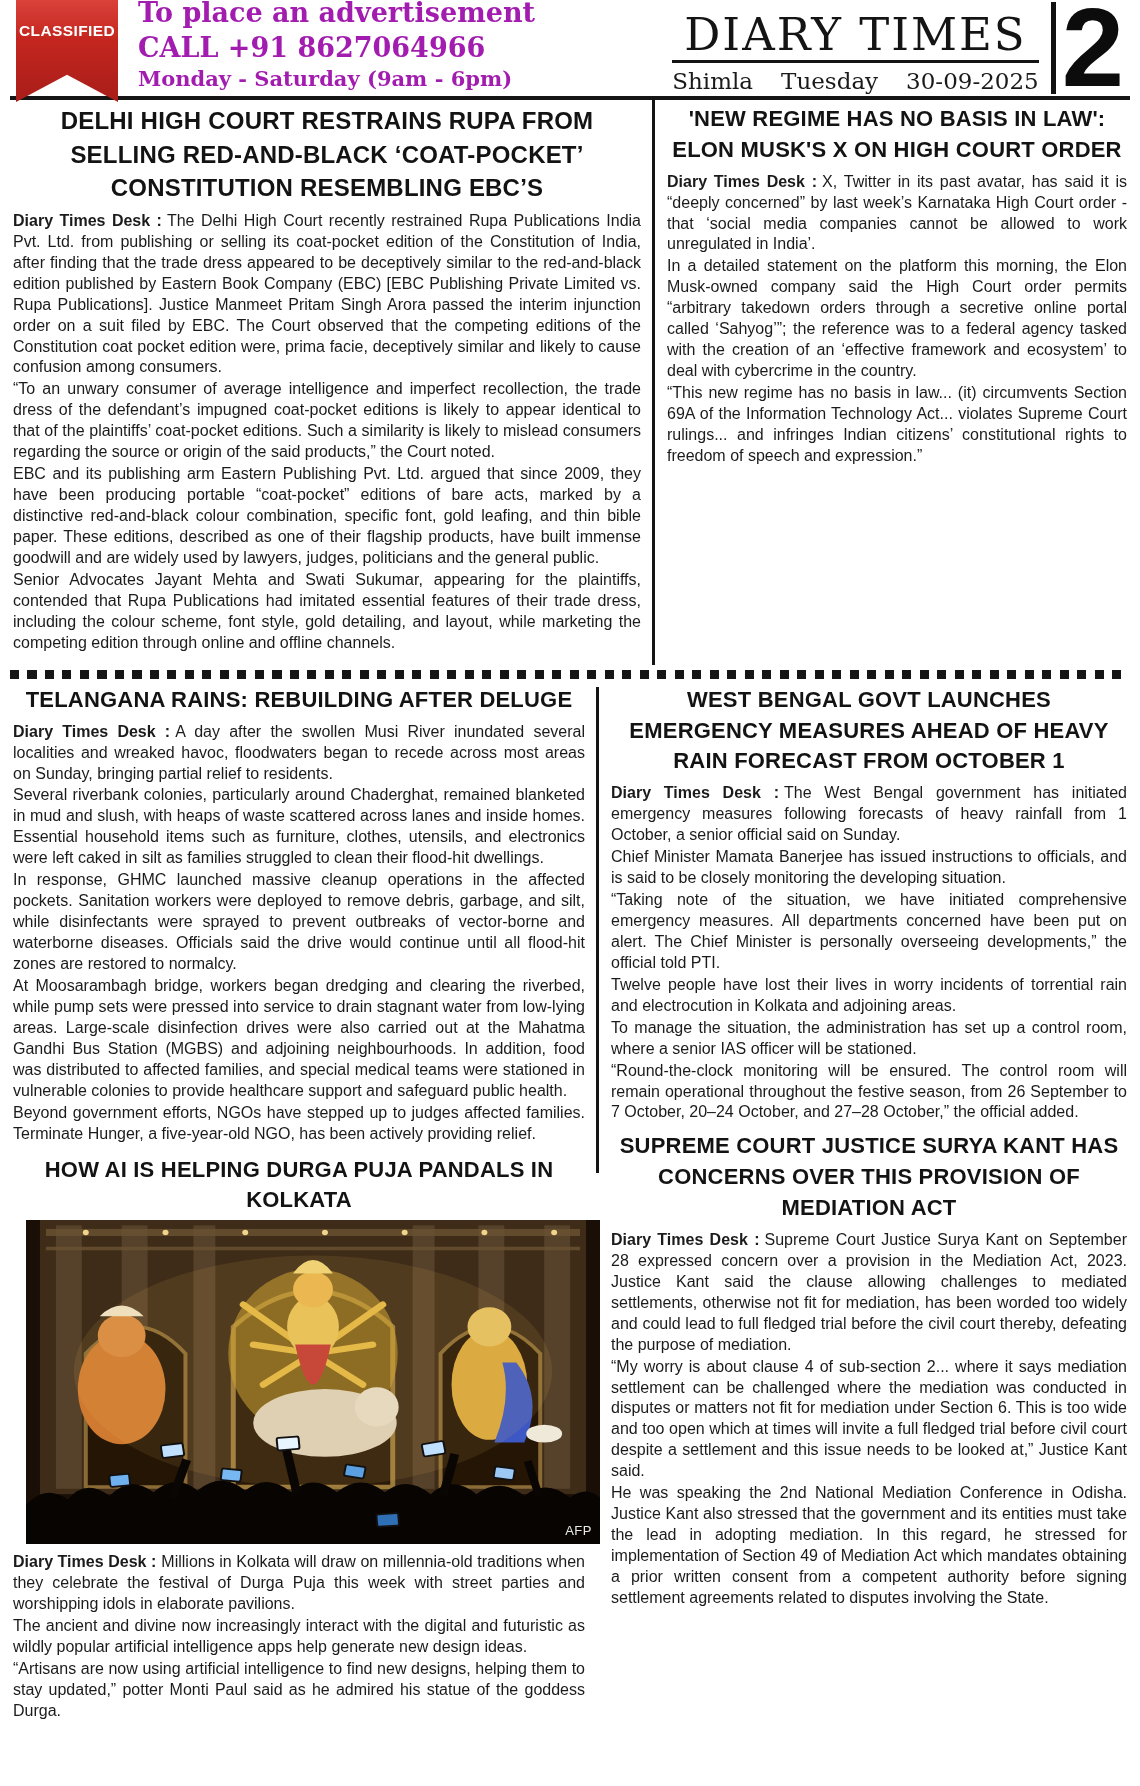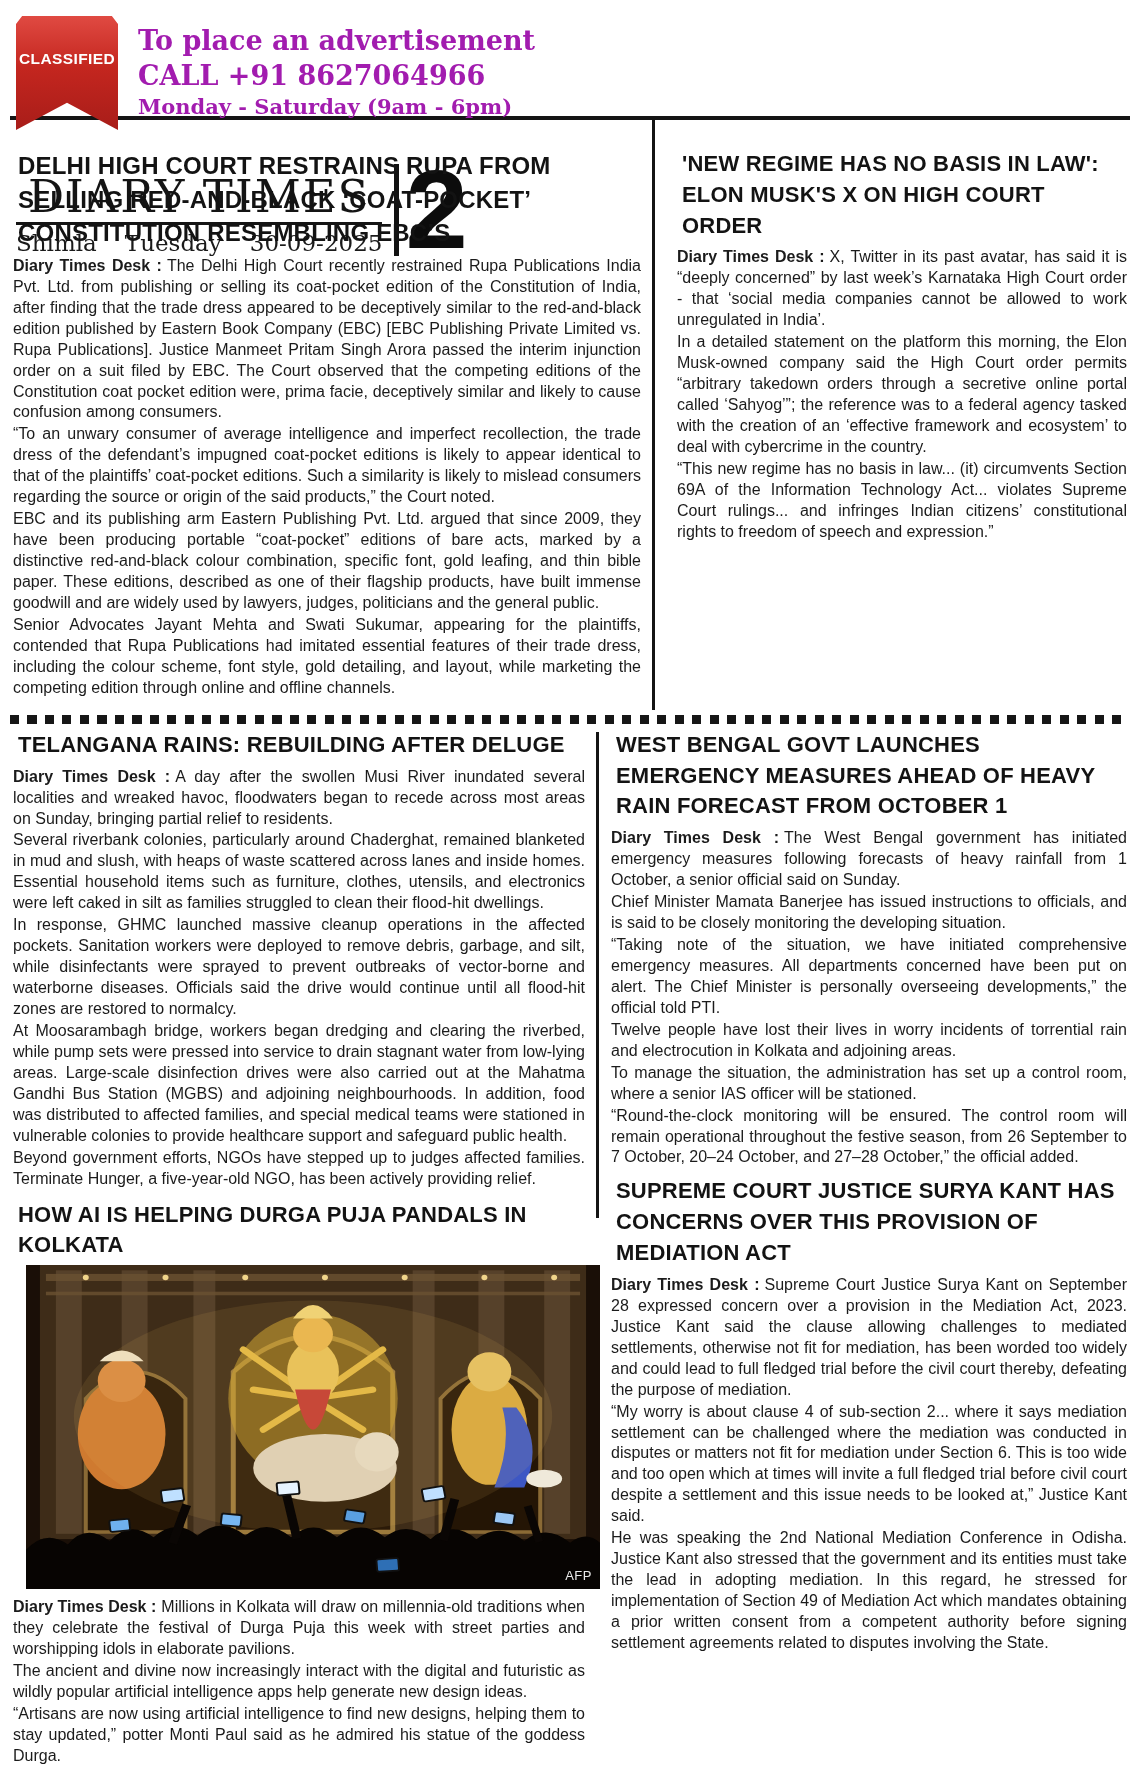--- a/index.html
+++ b/index.html
@@ -6,24 +6,23 @@
   html,body { margin:0; padding:0; background:#ffffff; }
   body {
     width:1140px; height:1786px; overflow:hidden;
     color:#161616;
     font-family:"Liberation Sans", sans-serif;
   }
   .page { width:1140px; height:1786px; padding:0 10px; }
 
   
   .header {
-    display:flex; justify-content:space-between; align-items:flex-start;
-    padding:8px 6px 2px 6px; height:120px;
+    display:flex; justify-content:space-between; align-items:flex-end;
+    padding:8px 6px 2px 6px; height:100px;
     border-bottom:4px solid #151515;
-    flex-direction:column;
   }
   .adblock { display:flex; gap:20px; align-items:flex-start; }
   .ribbon {
     width:102px; height:114px; flex:0 0 auto; position:relative; top:8px;
     background:linear-gradient(180deg,#e04a42 0%,#c4261f 45%,#a81d19 100%);
     clip-path:polygon(0% 7%, 6% 0%, 94% 0%, 100% 7%, 100% 100%, 50% 76%, 0% 100%);
     display:flex; align-items:center; justify-content:center;
   }
   .ribbon span {
     color:#fff; font-weight:bold; font-size:15.5px; letter-spacing:.4px;
@@ -45,35 +44,35 @@
     display:flex; gap:28px; justify-content:center; margin-top:5px;
   }
   .pageno {
     font-size:112px; font-weight:800; line-height:.82; color:#0c0c0c;
     border-left:5px solid #111; padding-left:6px; margin-left:2px;
     font-family:"Liberation Sans", sans-serif;
   }
 
   
   .headline {
-    font-weight:bold; text-align:left; color:#131313;
-    margin:25px 6px 6px 6px; line-height:1.4; letter-spacing:.2px;
+    font-weight:bold; text-align:center; color:#131313;
+    margin:0 6px 6px 6px; line-height:1.4; letter-spacing:.2px;
   }
   .h-lg { font-size:24px; }
   .h-md { font-size:22px; }
   .body p.para {
     margin:1px; text-align:justify; font-size:16px; line-height:1.31; color:#1b1b1b;
   }
   .para.gap { margin-top:21px; }
   .lead { font-weight:bold; padding-right:5px; }
 
   
   .sec1 { display:grid; grid-template-columns:642px 1fr; }
   .sec1-left  { padding:4px 10px 10px 2px; }
-  .sec1-right { border-left:3px solid #141414; padding:4px 2px 10px 21px; }
+  .sec1-right { border-left:3px solid #141414; padding:4px 2px 10px 11px; }
 
   
   .dashes {
     height:9px; margin:5px 0 2px 0;
     background:repeating-linear-gradient(90deg,#161616 0 9px, transparent 9px 17.5px);
   }
 
   
   .sec2 { display:grid; grid-template-columns:586px 1fr; }
   .sec2-left  { padding:2px 10px 0 2px; }

